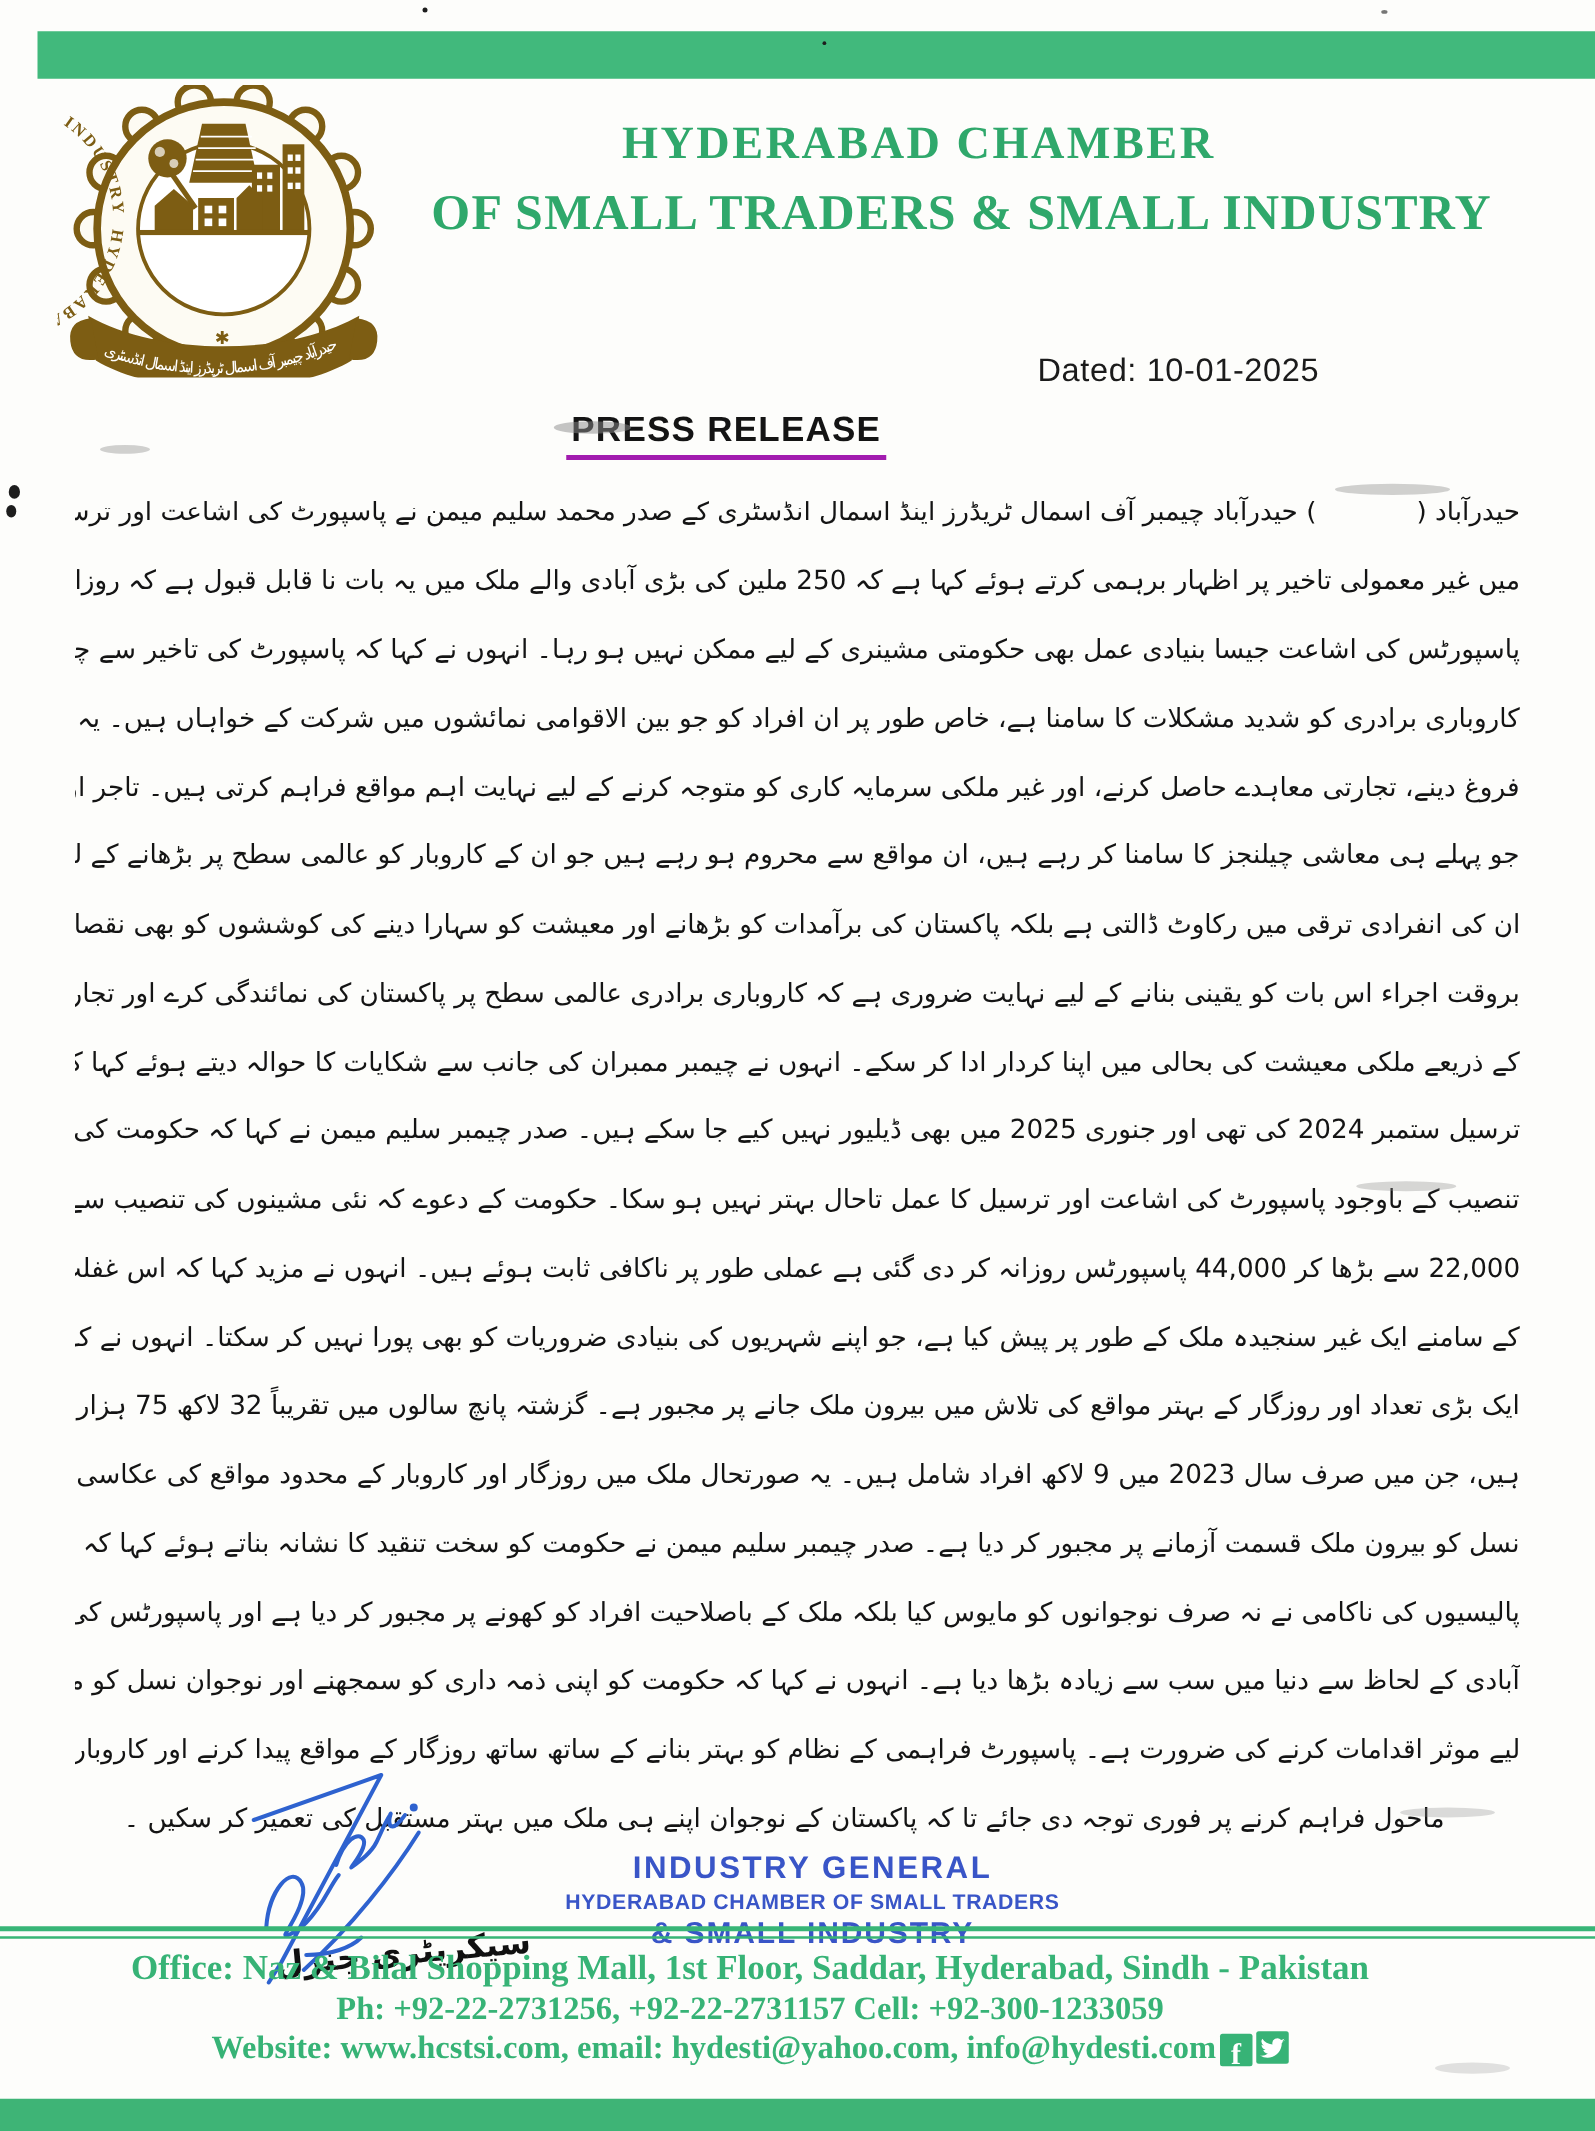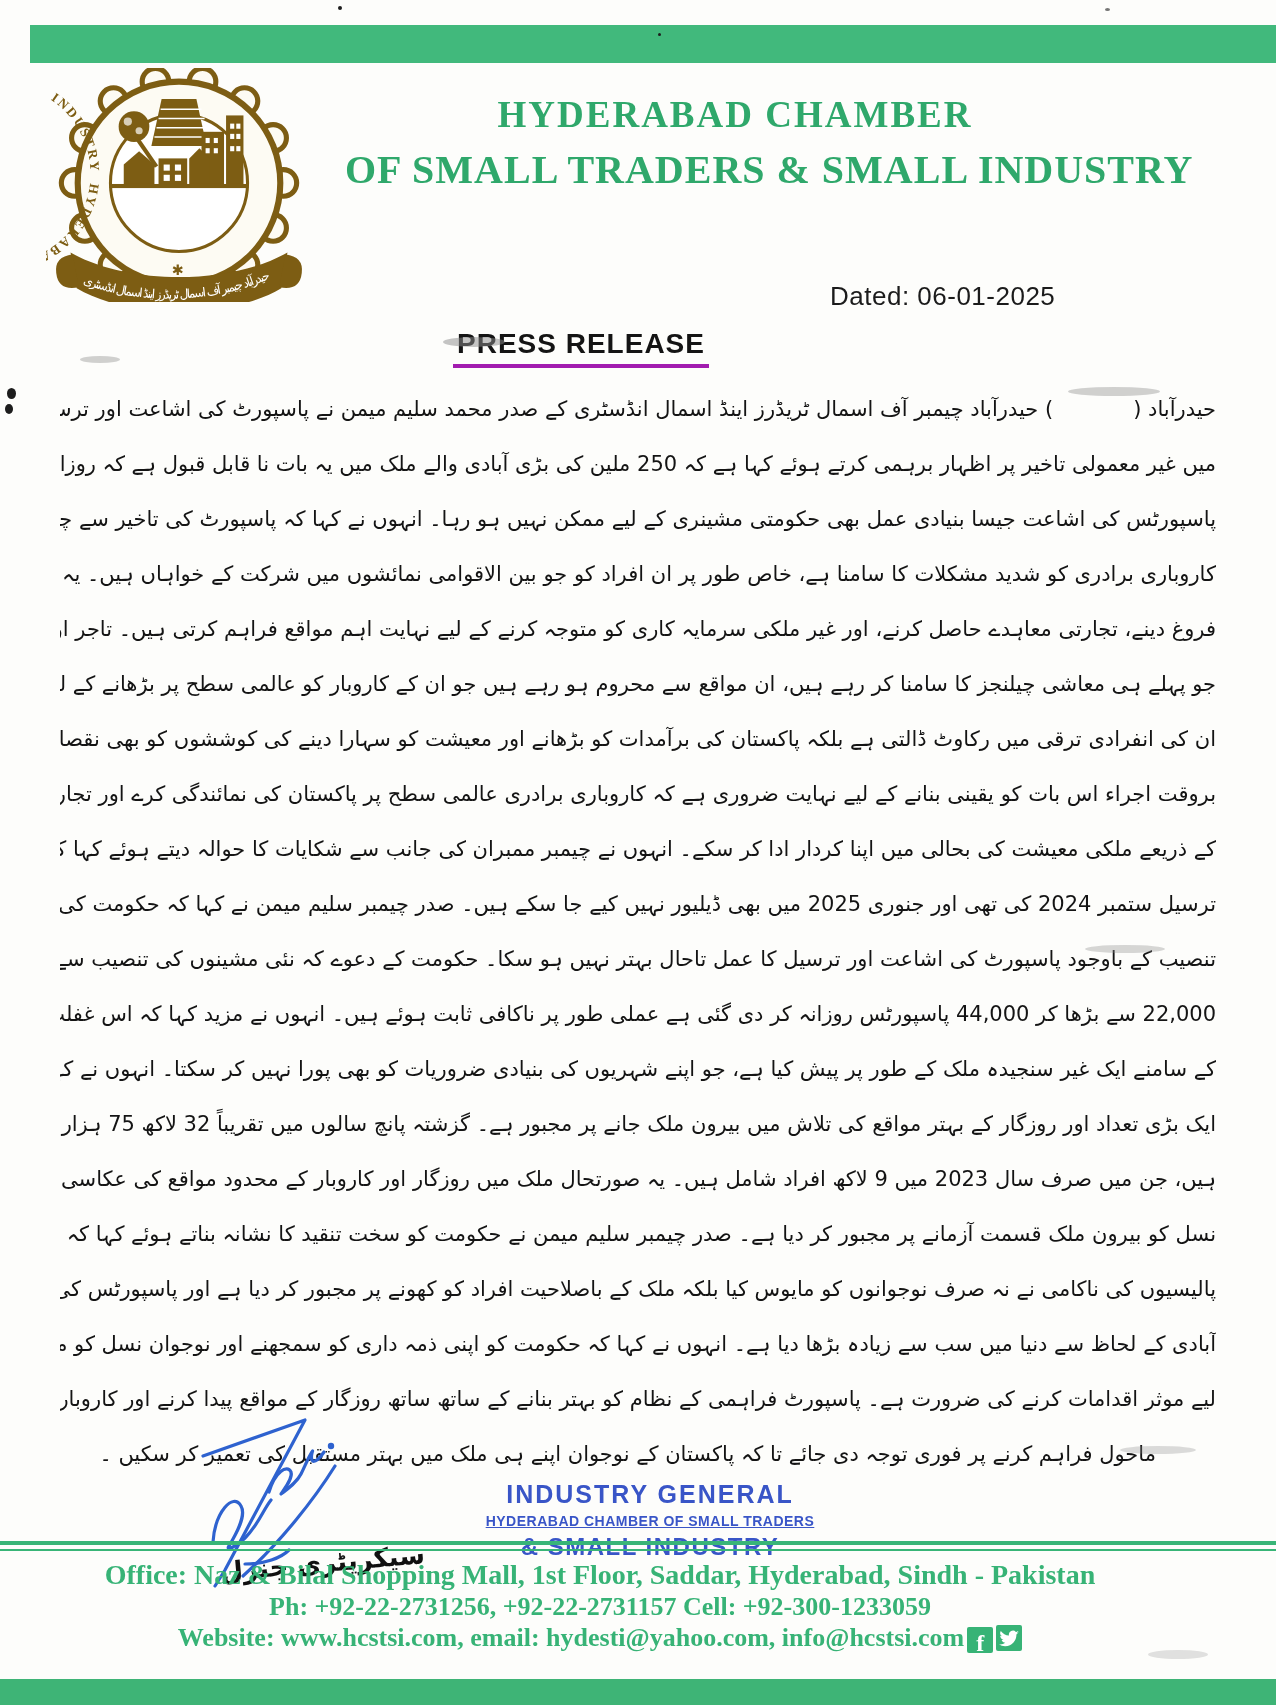--- a/index.html
+++ b/index.html
@@ -34,21 +34,21 @@
     text-align:justify; text-align-last:justify; white-space:nowrap;}
   .bline.last{text-align-last:center; padding-left:150px; padding-right:60px;}
 
   
   .sig-svg{position:absolute; left:183px; top:1412px; width:256px; height:196px;}
   .sig-urdu{position:absolute; left:220px; top:1548px; font-family:"DejaVu Sans", sans-serif;
     font-size:26px; font-weight:bold; color:#101010; transform:rotate(-5deg);}
   .stamp{position:absolute; left:415px; top:1480px; width:470px; text-align:center;
     color:#2b49c4; opacity:.93;}
   .stamp-l1{font-size:25px; font-weight:bold; letter-spacing:2px; line-height:29px;}
-  .stamp-l2{font-size:14px; font-weight:bold; letter-spacing:0.5px; line-height:25px;text-decoration:underline;}
+  .stamp-l2{font-size:17px; font-weight:bold; letter-spacing:0.5px; line-height:25px;}
   .stamp-l3{font-size:24px; font-weight:bold; letter-spacing:1.5px; line-height:26px;}
 
   
   .sep1{position:absolute; left:0; top:1541px; width:1276px; height:4px; background:#38b577;}
   .sep2{position:absolute; left:0; top:1549px; width:1276px; height:2px; background:#38b577;}
   .footer{position:absolute; left:20px; top:1558px; width:1160px; text-align:center;
     color:#37b376; font-family:"Liberation Serif", serif; font-weight:bold;}
   .f1{font-size:28px; line-height:33px;}
   .f2{font-size:26px; line-height:31px;}
   .f3{font-size:26px; line-height:32px;}
@@ -141,21 +141,21 @@
         <textPath href="#bannerpath" textLength="188">حیدرآباد چیمبر آف اسمال ٹریڈرز اینڈ اسمال انڈسٹری</textPath>
       </text>
     </g>
   </svg>
 
   <div class="title-wrap">
     <div class="title-line1">HYDERABAD CHAMBER</div>
     <div class="title-line2">OF SMALL TRADERS &amp; SMALL INDUSTRY</div>
   </div>
 
-  <div class="date">Dated: 06-01-2025</div>
+  <div class="date">Dated: 10-01-2025</div>
 
   <div class="press-wrap">
     <span class="press">PRESS RELEASE</span>
   </div>
 
   <div class="body-text" dir="rtl" lang="ur">
     <div class="bline">حیدرآباد (&nbsp;&nbsp;&nbsp;&nbsp;&nbsp;&nbsp;&nbsp;&nbsp;&nbsp;&nbsp;&nbsp;&nbsp;) حیدرآباد چیمبر آف اسمال ٹریڈرز اینڈ اسمال انڈسٹری کے صدر محمد سلیم میمن نے پاسپورٹ کی اشاعت اور ترسیل</div>
     <div class="bline">میں غیر معمولی تاخیر پر اظہار برہمی کرتے ہوئے کہا ہے کہ 250 ملین کی بڑی آبادی والے ملک میں یہ بات نا قابل قبول ہے کہ روزانہ صرف 50,000</div>
     <div class="bline">پاسپورٹس کی اشاعت جیسا بنیادی عمل بھی حکومتی مشینری کے لیے ممکن نہیں ہو رہا۔ انہوں نے کہا کہ پاسپورٹ کی تاخیر سے چھپائی اور وقت پر نہ ملنے کی وجہ سے</div>
     <div class="bline">کاروباری برادری کو شدید مشکلات کا سامنا ہے، خاص طور پر ان افراد کو جو بین الاقوامی نمائشوں میں شرکت کے خواہاں ہیں۔ یہ نمائشیں پاکستانی مصنوعات کو</div>
@@ -194,21 +194,21 @@
     <div class="stamp-l2">HYDERABAD CHAMBER OF SMALL TRADERS</div>
     <div class="stamp-l3">&amp; SMALL INDUSTRY</div>
   </div>
 
   <div class="sep1"></div>
   <div class="sep2"></div>
 
   <div class="footer">
     <div class="f1">Office: Naz &amp; Bilal Shopping Mall, 1st Floor, Saddar, Hyderabad, Sindh - Pakistan</div>
     <div class="f2">Ph: +92-22-2731256, +92-22-2731157 Cell: +92-300-1233059</div>
-    <div class="f3"><span>Website: www.hcstsi.com, email: hydesti@yahoo.com, info@hcstsi.com</span><span class="sicon"><span class="fb-f">f</span></span><span class="sicon"><svg width="26" height="26" viewBox="0 0 26 26">
+    <div class="f3"><span>Website: www.hcstsi.com, email: hydesti@yahoo.com, info@hydesti.com</span><span class="sicon"><span class="fb-f">f</span></span><span class="sicon"><svg width="26" height="26" viewBox="0 0 26 26">
             <path fill="#ffffff" d="M23 7.5c-.7.3-1.5.6-2.3.7.8-.5 1.4-1.3 1.7-2.2-.8.5-1.6.8-2.5 1a4 4 0 0 0-6.9 3.6A11.3 11.3 0 0 1 4.8 6a4 4 0 0 0 1.2 5.3c-.6 0-1.3-.2-1.8-.5 0 1.9 1.3 3.6 3.2 4-.6.2-1.2.2-1.8.1.5 1.6 2 2.8 3.7 2.8A8 8 0 0 1 3 19.4a11.3 11.3 0 0 0 6.1 1.8c7.3 0 11.3-6.1 11.3-11.3v-.5c.8-.6 1.5-1.3 2-2z"></path>
           </svg></span></div>
   </div>
 
   <div class="bottombar"></div>
 
   <div class="art dot" style="left:7px; top:388px; width:9px; height:11px;"></div>
   <div class="art dot" style="left:5px; top:404px; width:8px; height:10px;"></div>
   <div class="art smudge" style="left:80px; top:356px; width:40px; height:7px; opacity:.4;"></div>
   <div class="art smudge" style="left:443px; top:337px; width:62px; height:10px; opacity:.5;"></div>

